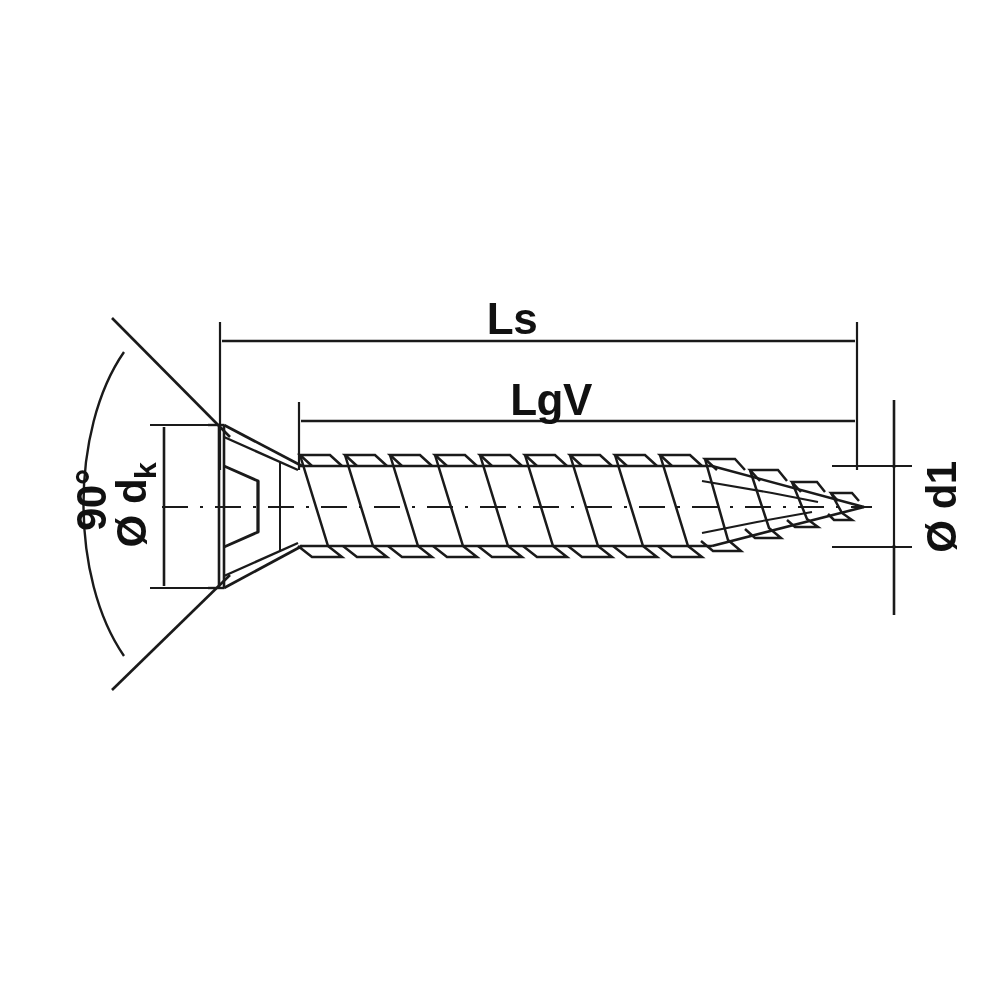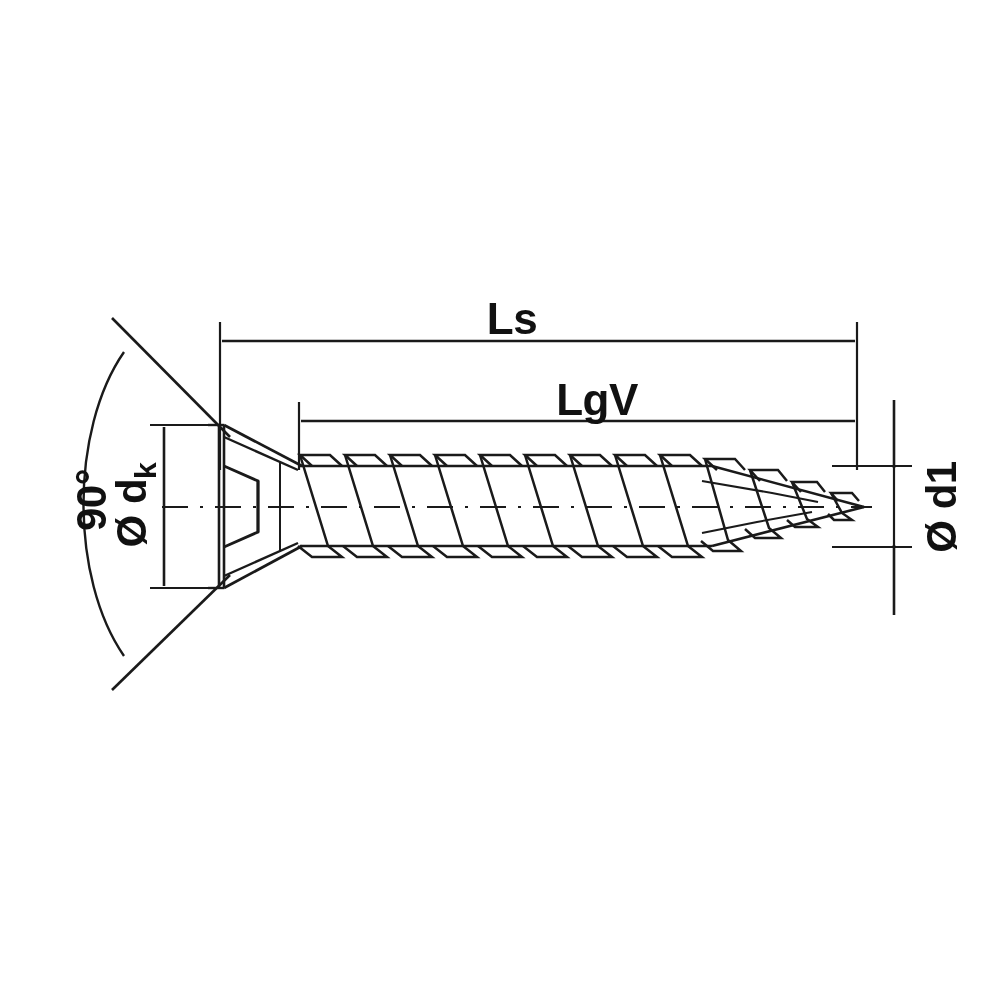--- a/index.html
+++ b/index.html
@@ -33,21 +33,21 @@
     letter-spacing: -0.5px;
   }
   .lbl-ls {
     font-size: 44px;
     left: 500px;
     top: 297px;
     transform: translateX(-50%);
   }
   .lbl-lgv {
     font-size: 44px;
-    left: 585px;
+    left: 539px;
     top: 378px;
     transform: translateX(-50%);
   }
   .lbl-d1 {
     font-size: 42px;
     left: 930px;
     top: 507px;
     transform: translate(-50%, -50%) rotate(-90deg);
     transform-origin: center center;
   }

